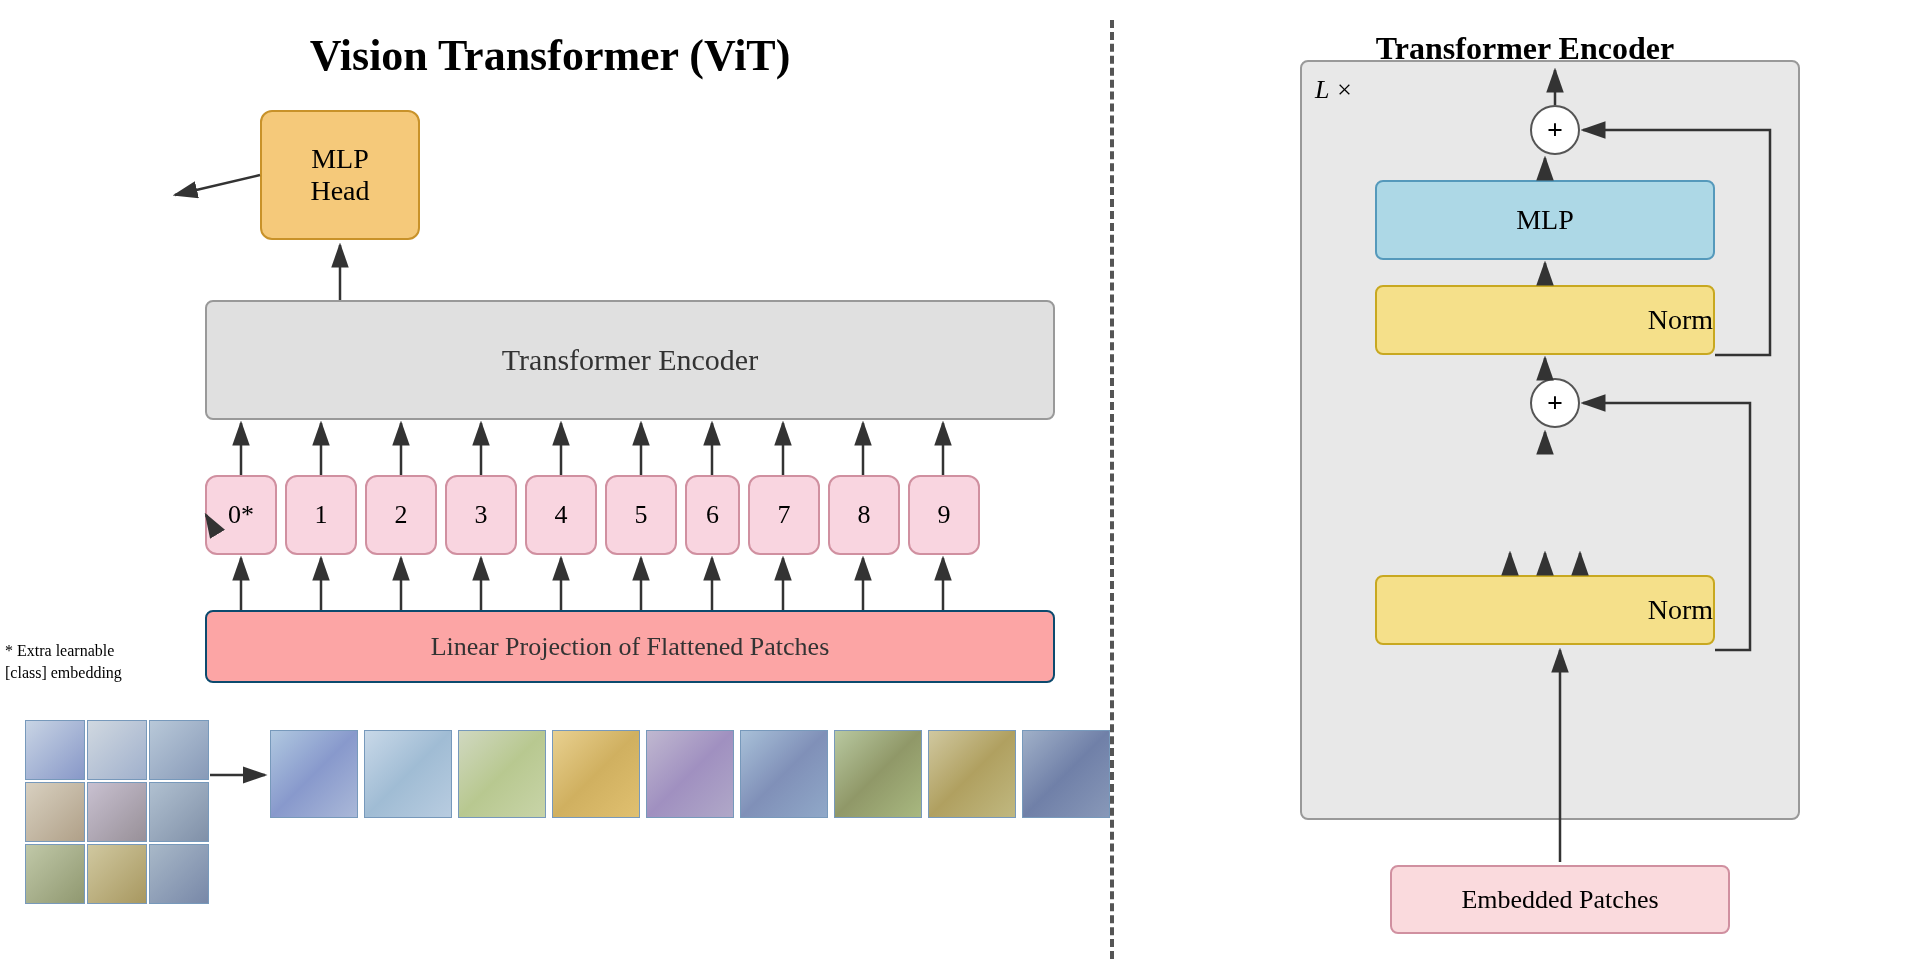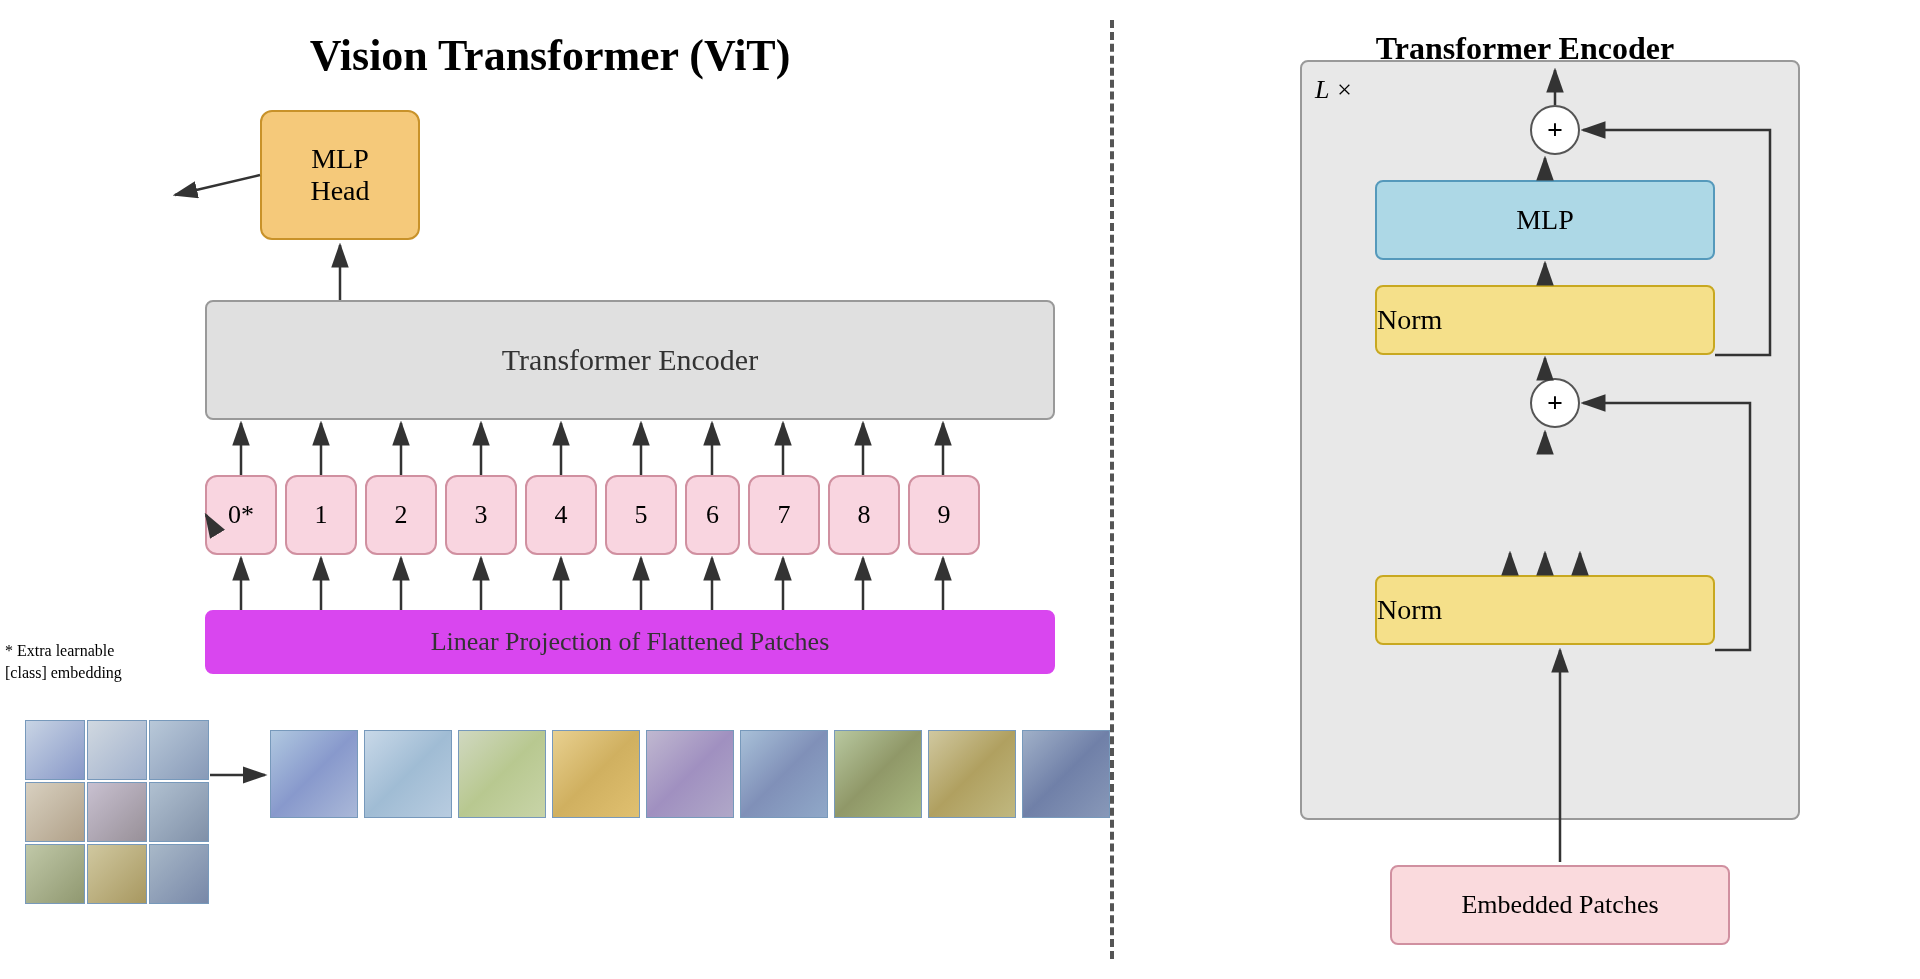--- a/index.html
+++ b/index.html
@@ -157,23 +157,23 @@
     .token-0 {
       background: #f9d5e0;
     }
 
     
     .linear-proj-box {
       position: absolute;
       left: 205px;
       top: 610px;
       width: 850px;
-      height: 64px;
-      background: #d946ef;
-      border: 2px solid #d946ef;
+      height: 73px;
+      background: #fca5a5;
+      border: 2px solid #0c4a6e;
       border-radius: 8px;
       display: flex;
       align-items: center;
       justify-content: center;
       font-size: 26px;
       color: #333;
     }
 
     
     .patches-row {
@@ -279,21 +279,21 @@
 
     
     .norm-block {
       width: 340px;
       height: 70px;
       background: #f5e08a;
       border: 2px solid #c8a820;
       border-radius: 8px;
       display: flex;
       align-items: center;
-      justify-content: flex-start;
+      justify-content: flex-end;
       font-size: 28px;
     }
 
     
     .mha-block {
       width: 340px;
       height: 100px;
       background: #90ee90;
       border: 2px solid #4a9a4a;
       border-radius: 8px;
@@ -303,21 +303,21 @@
       font-size: 28px;
       text-align: center;
     }
 
     
     .embedded-patches-box {
       position: absolute;
       left: 260px;
       top: 865px;
       width: 340px;
-      height: 80px;
+      height: 69px;
       background: #fadadd;
       border: 2px solid #d090a0;
       border-radius: 8px;
       display: flex;
       align-items: center;
       justify-content: center;
       font-size: 26px;
       text-align: center;
     }
 

